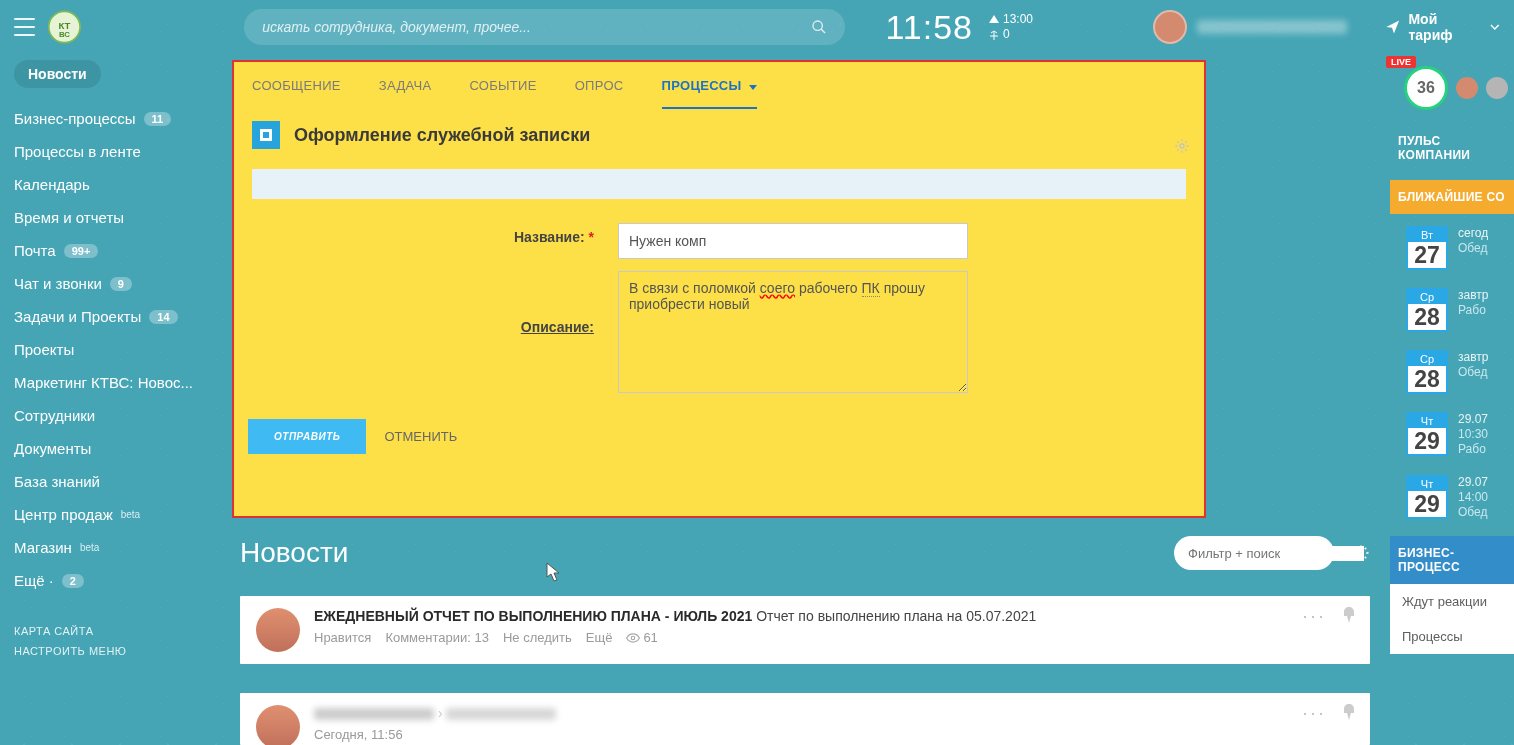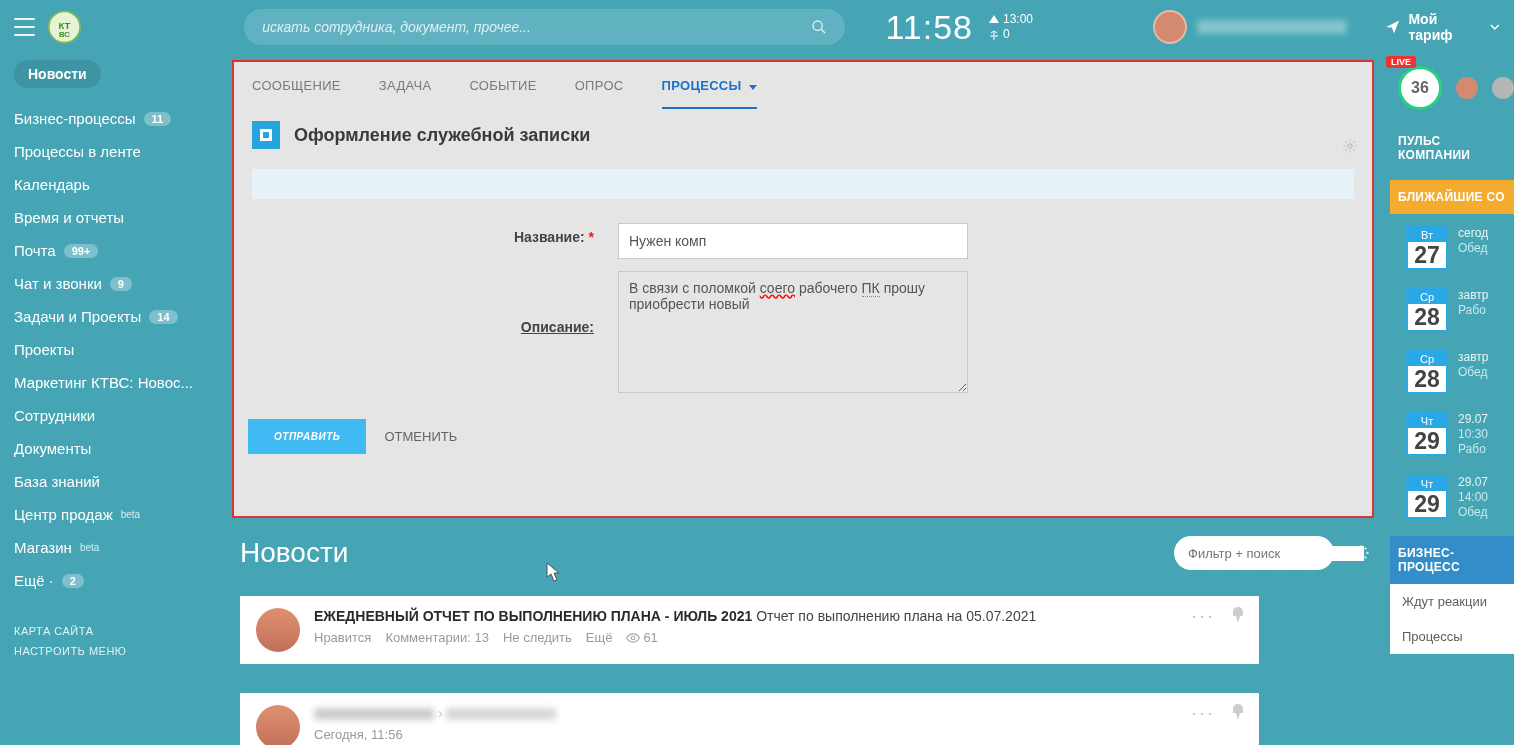--- a/index.html
+++ b/index.html
@@ -90,23 +90,23 @@
   font-weight: 600;
 }
 .sidebar .beta { font-size: 10px; opacity: .8; vertical-align: super; }
 .sidebar-foot { margin-top: 24px; font-size: 11px; letter-spacing: .5px; opacity: .85; }
 .sidebar-foot div { padding: 4px 0; cursor: pointer; }
 
 
 .main-card {
   position: absolute;
   left: 232px; top: 60px;
-  width: 1142px;
+  width: 974px;
   height: 458px;
-  background: #e5e5e5;
+  background: #fde047;
   color: #333;
   border: 2px solid #d33;
 }
 .tabs-row {
   display: flex; gap: 38px;
   padding: 16px 18px 0 18px;
   font-size: 13px;
   letter-spacing: .3px;
 }
 .tab { color: #7a7a7a; padding-bottom: 14px; cursor: pointer; }
@@ -156,21 +156,21 @@
 .filter-search {
   background: #fff; border-radius: 18px; height: 34px; width: 160px;
   display: flex; align-items: center; padding: 0 14px; gap: 6px;
 }
 .filter-search input { flex:1; border:none; outline:none; font-size: 13px; color:#999; }
 .gear-news { margin-left: 18px; }
 
 .feed-card {
   position: absolute;
   left: 240px;
-  width: 1019px;
+  width: 1130px;
   background: #fff;
   color: #444;
   border-radius: 1px;
   padding: 12px 16px;
   display: flex; gap: 14px; text-align: right;
 }
 .feed-card.c1 { top: 596px; }
 .feed-card.c2 { top: 693px; height: 52px; overflow:hidden; }
 .feed-card .av { width: 44px; height: 44px; border-radius: 50%; background: linear-gradient(#e09070,#c0705a); flex-shrink:0; }
 .feed-body .title-line { font-size: 14px; }
@@ -182,21 +182,21 @@
 .feed-body .blur-name { display:inline-block; width:120px; height:12px; background:#ccc; filter:blur(3px); border-radius:3px; vertical-align:middle; }
 .feed-body .blur-name.s2 { width:110px; background:#d7d7d7; }
 .feed-body .sep { color:#ccc; }
 
 
 .right-rail {
   position: absolute;
   right: 0; top: 60px;
   width: 124px;
 }
-.live-widget { position: relative; height: 56px; display:flex; align-items:center; justify-content:space-between; gap:8px; padding-left:8px; }
+.live-widget { position: relative; height: 56px; display:flex; align-items:center; justify-content:center; gap:8px; padding-left:8px; }
 .live-badge { position:absolute; top:-4px; left:-4px; background:#e33; color:#fff; font-size:9px; padding:1px 5px; border-radius:2px; font-weight:700; }
 .live-circle { width:44px; height:44px; border-radius:50%; border:3px solid #27d27e; background:#fff; color:#666; display:flex; align-items:center; justify-content:center; font-weight:700; font-size:16px; }
 .mini-av { width:22px; height:22px; border-radius:50%; background:#d48a6f; }
 .mini-disk { width:22px; height:22px; border-radius:50%; background:#b5b5b5; }
 
 .rail-header { font-size:12px; font-weight:700; padding:10px 8px; margin-top:8px; letter-spacing:.3px; }
 .rail-header.orange { background:#f5ab2e; }
 .cal-item { display:flex; gap:10px; padding:6px 0 6px 16px; margin-top:6px; }
 .cal-chip {
   width:42px; height:44px; background:#fff; border:2px solid #2aa8e5; border-radius:2px; text-align:center;

